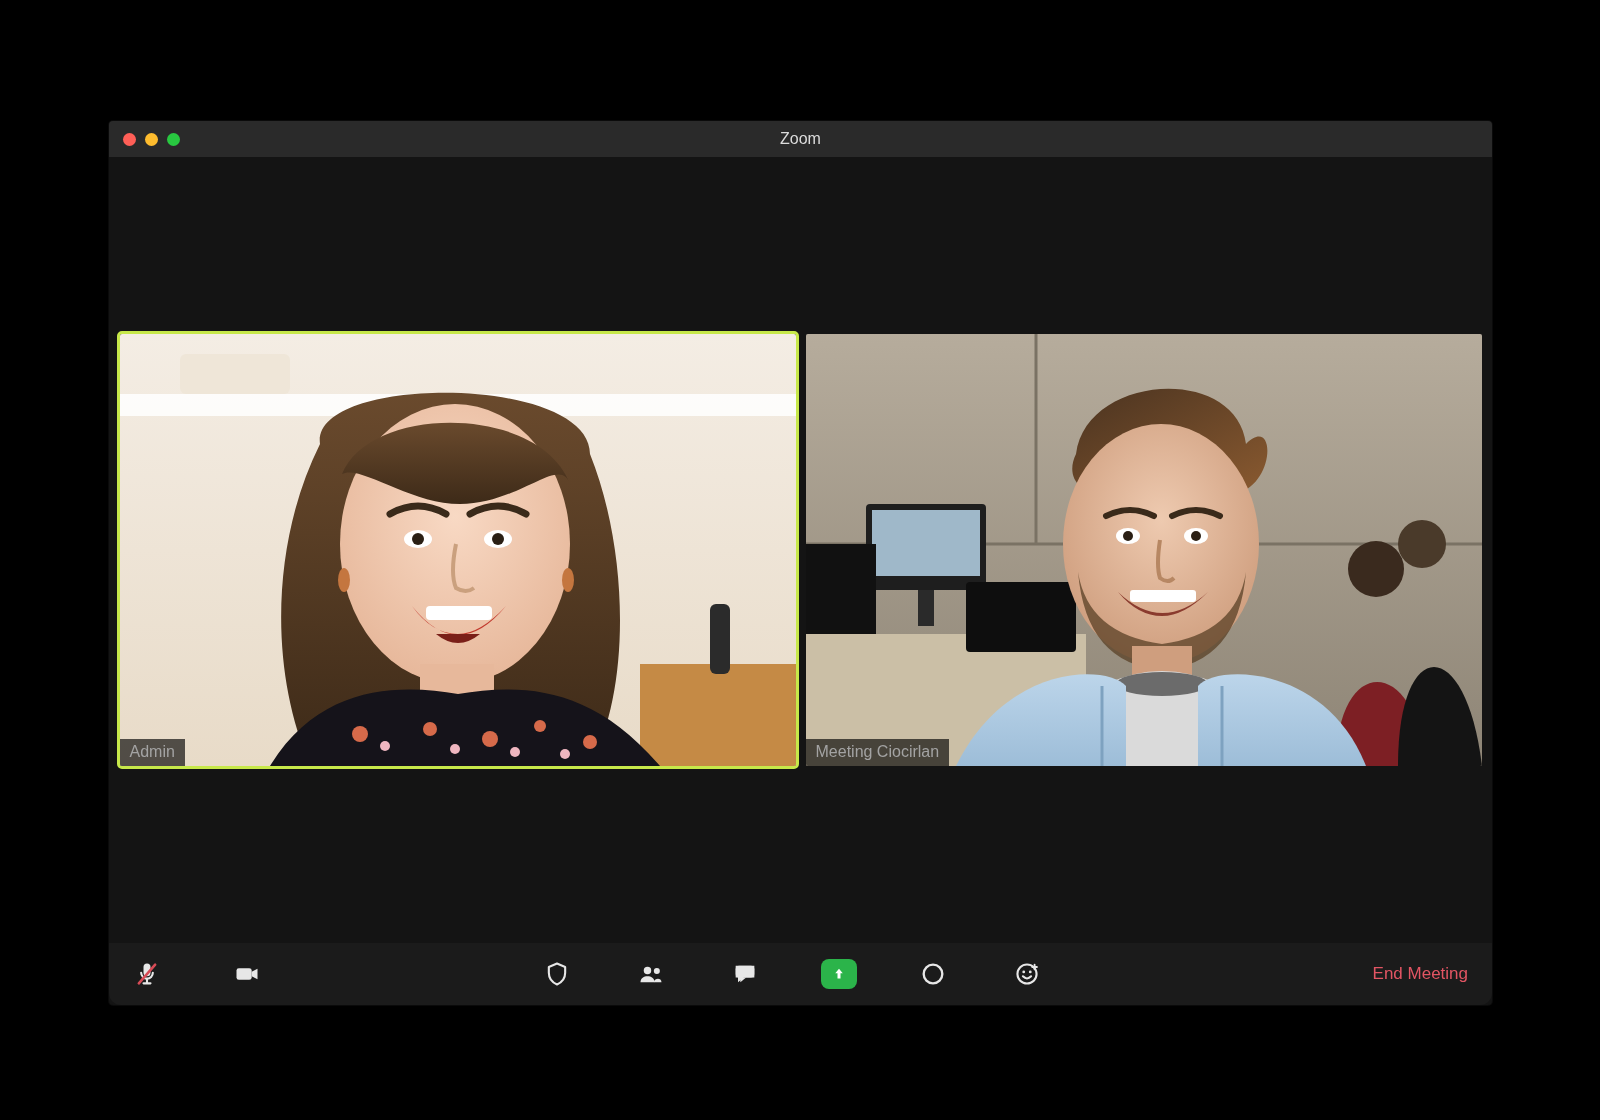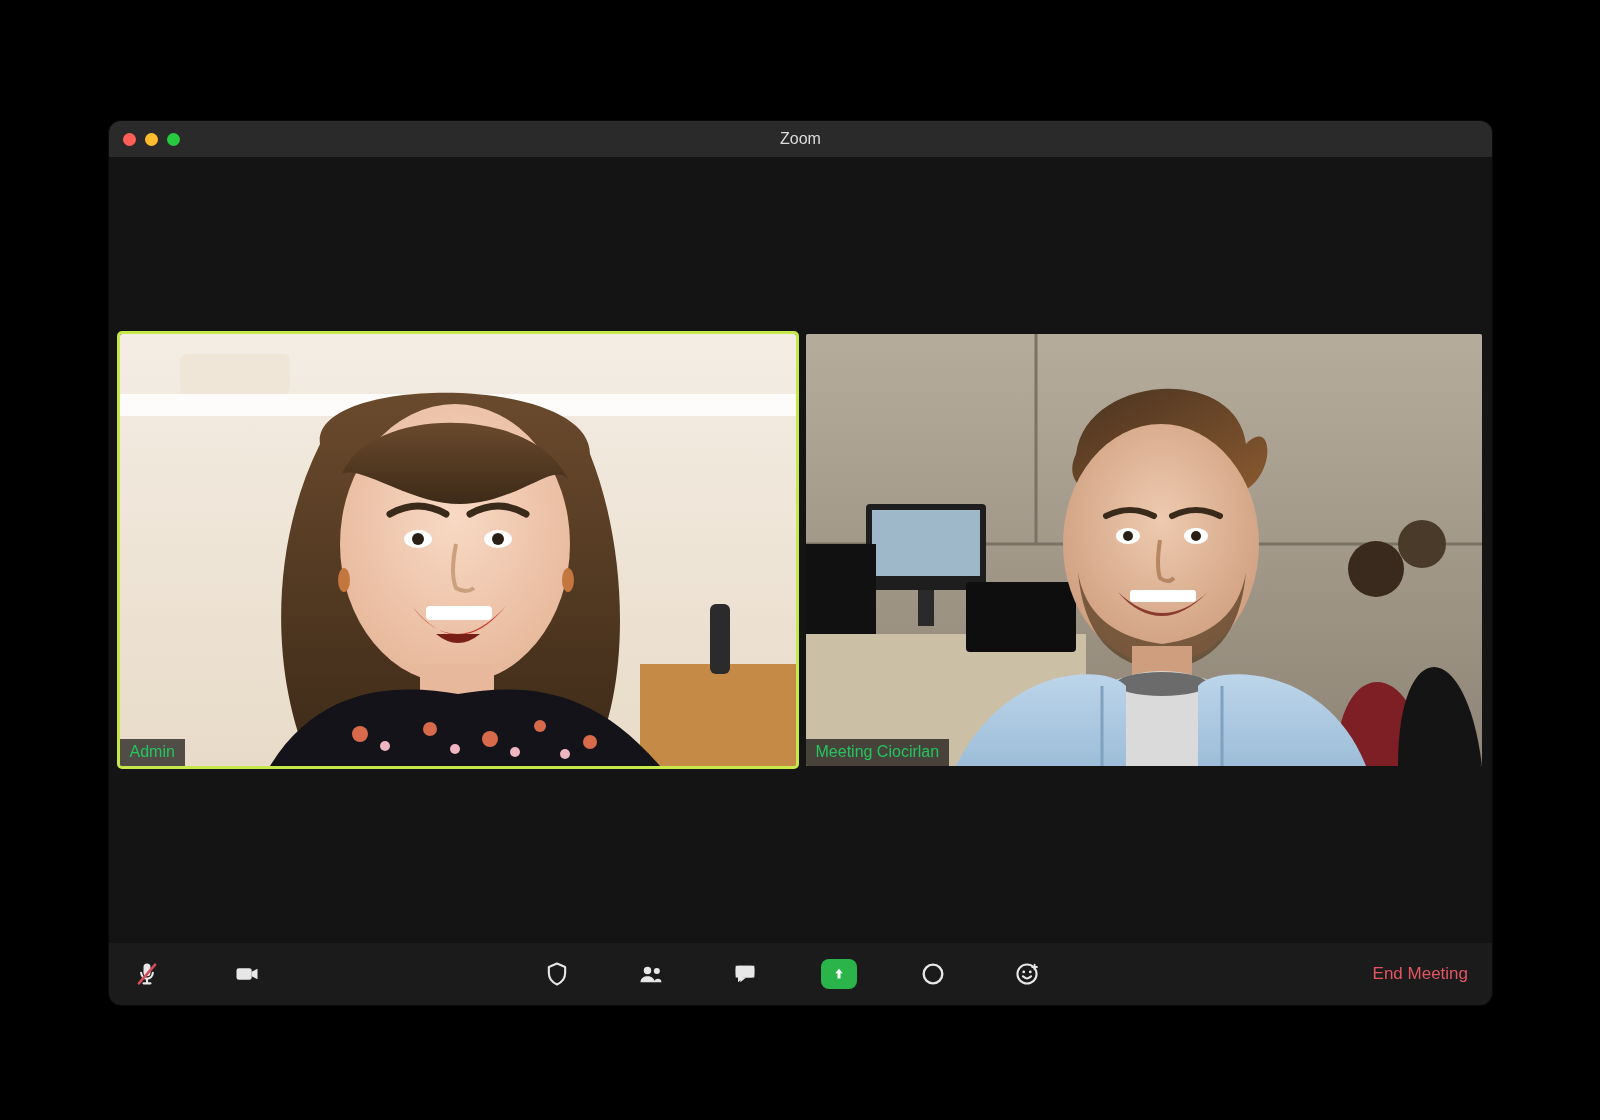--- a/index.html
+++ b/index.html
@@ -3,21 +3,21 @@
 <meta charset="utf-8">
 <style>
   * { box-sizing: border-box; margin: 0; padding: 0; }
   html, body { width: 1600px; height: 1120px; background: #000; font-family: -apple-system, BlinkMacSystemFont, "Segoe UI", Helvetica, Arial, sans-serif; }
   .stage { width: 1600px; height: 1120px; position: relative; background: #000; }
   .window {
     position: absolute;
     left: 109px; top: 121px;
     width: 1383px; height: 884px;
     background: #141414;
-    border-radius: 12px;
+    border-radius: 4px;
     overflow: hidden;
     display: flex; flex-direction: column;
     box-shadow: 0 0 0 1px rgba(255,255,255,0.04);
   }
   .titlebar {
     height: 36px;
     background: #2a2a2a;
     display: flex; align-items: center;
     position: relative;
     flex: 0 0 36px;
@@ -38,21 +38,21 @@
     width: 676px; height: 432px;
     background: #3a3a3a;
     position: relative;
     border-radius: 2px;
     overflow: hidden;
   }
   .tile.active { outline: 3px solid #c7e84a; outline-offset: 0; }
   .nametag {
     position: absolute; left: 0; bottom: 0;
     background: rgba(0,0,0,0.65);
-    color: #22c55e;
+    color: #a3a3a3;
     font-size: 16px;
     padding: 4px 10px 5px 10px;
   }
   
   .tile svg.scene { position: absolute; inset: 0; width: 100%; height: 100%; display: block; }
   .toolbar {
     height: 62px;
     background: #1b1b1b;
     display: flex; align-items: center;
     padding: 0 20px;

